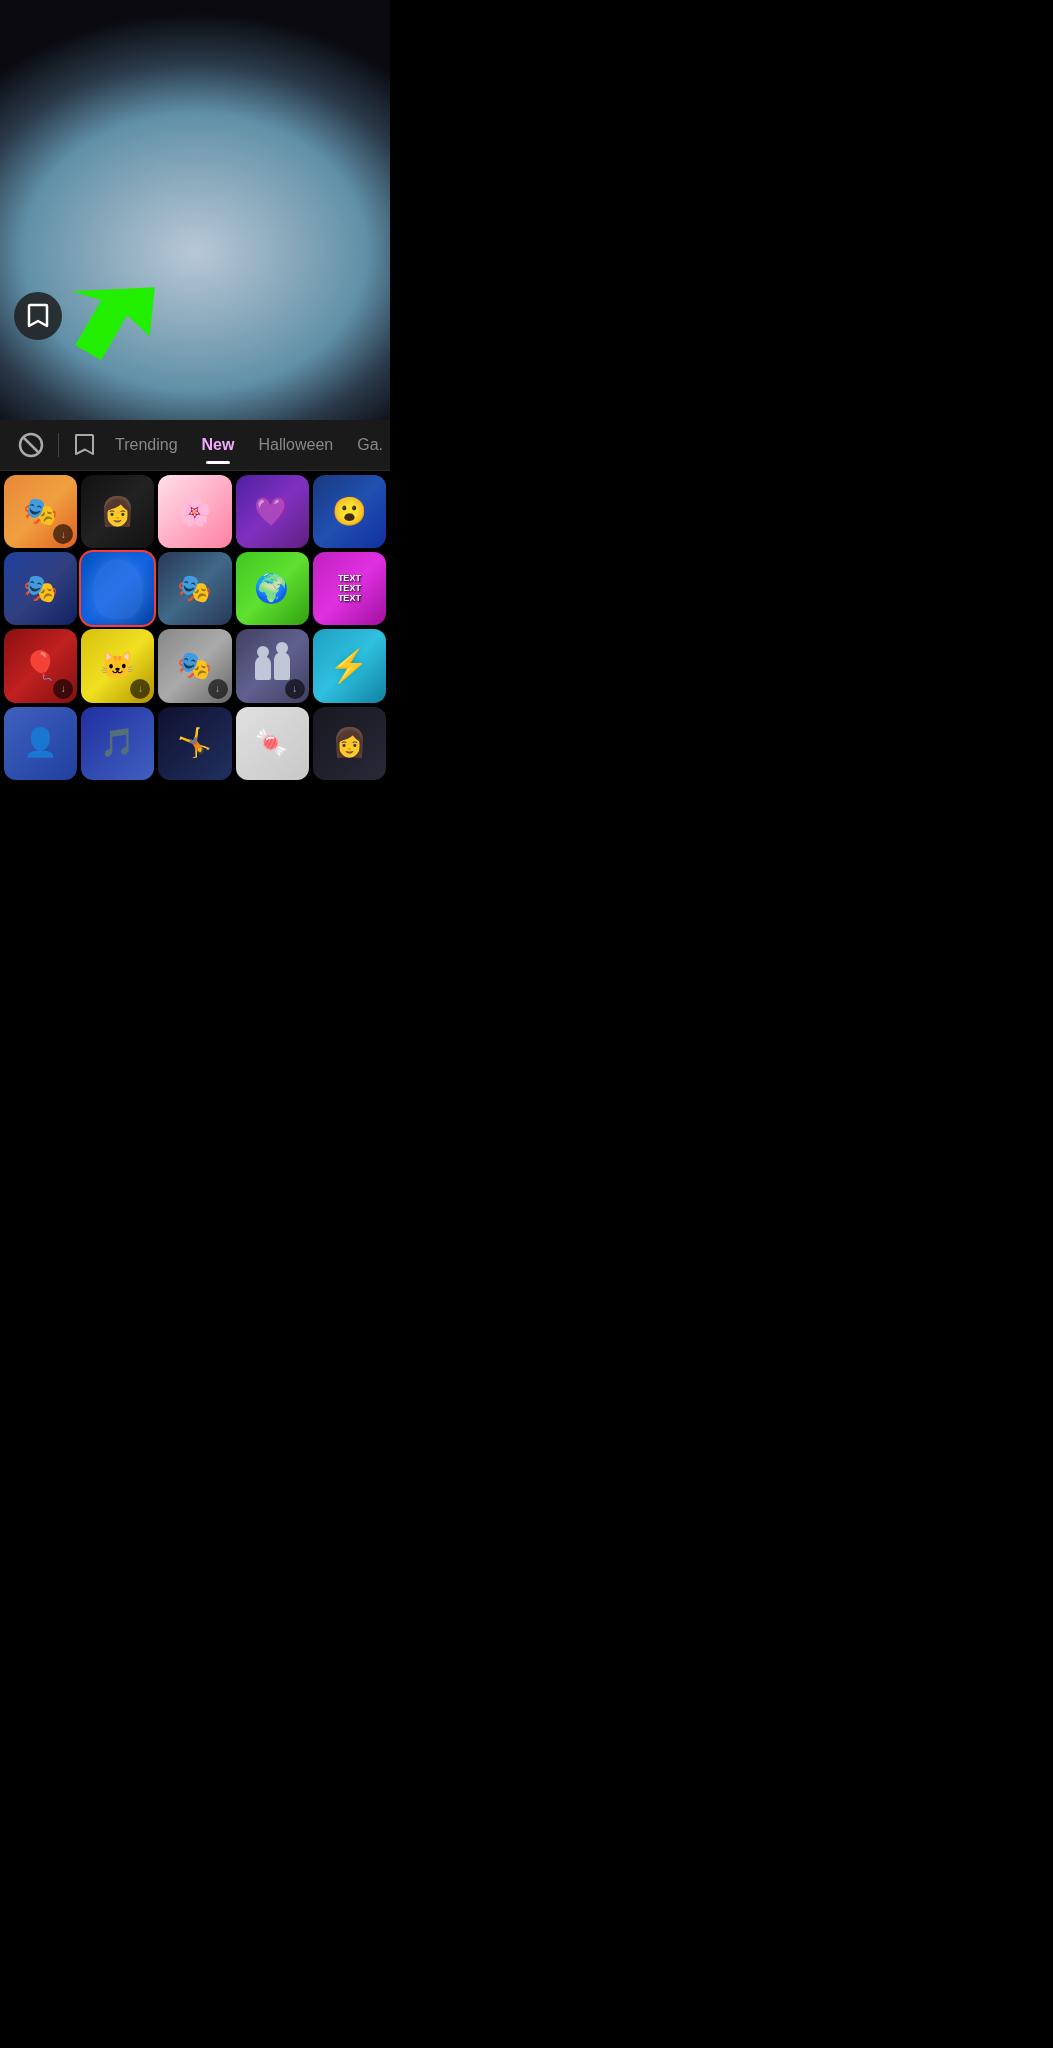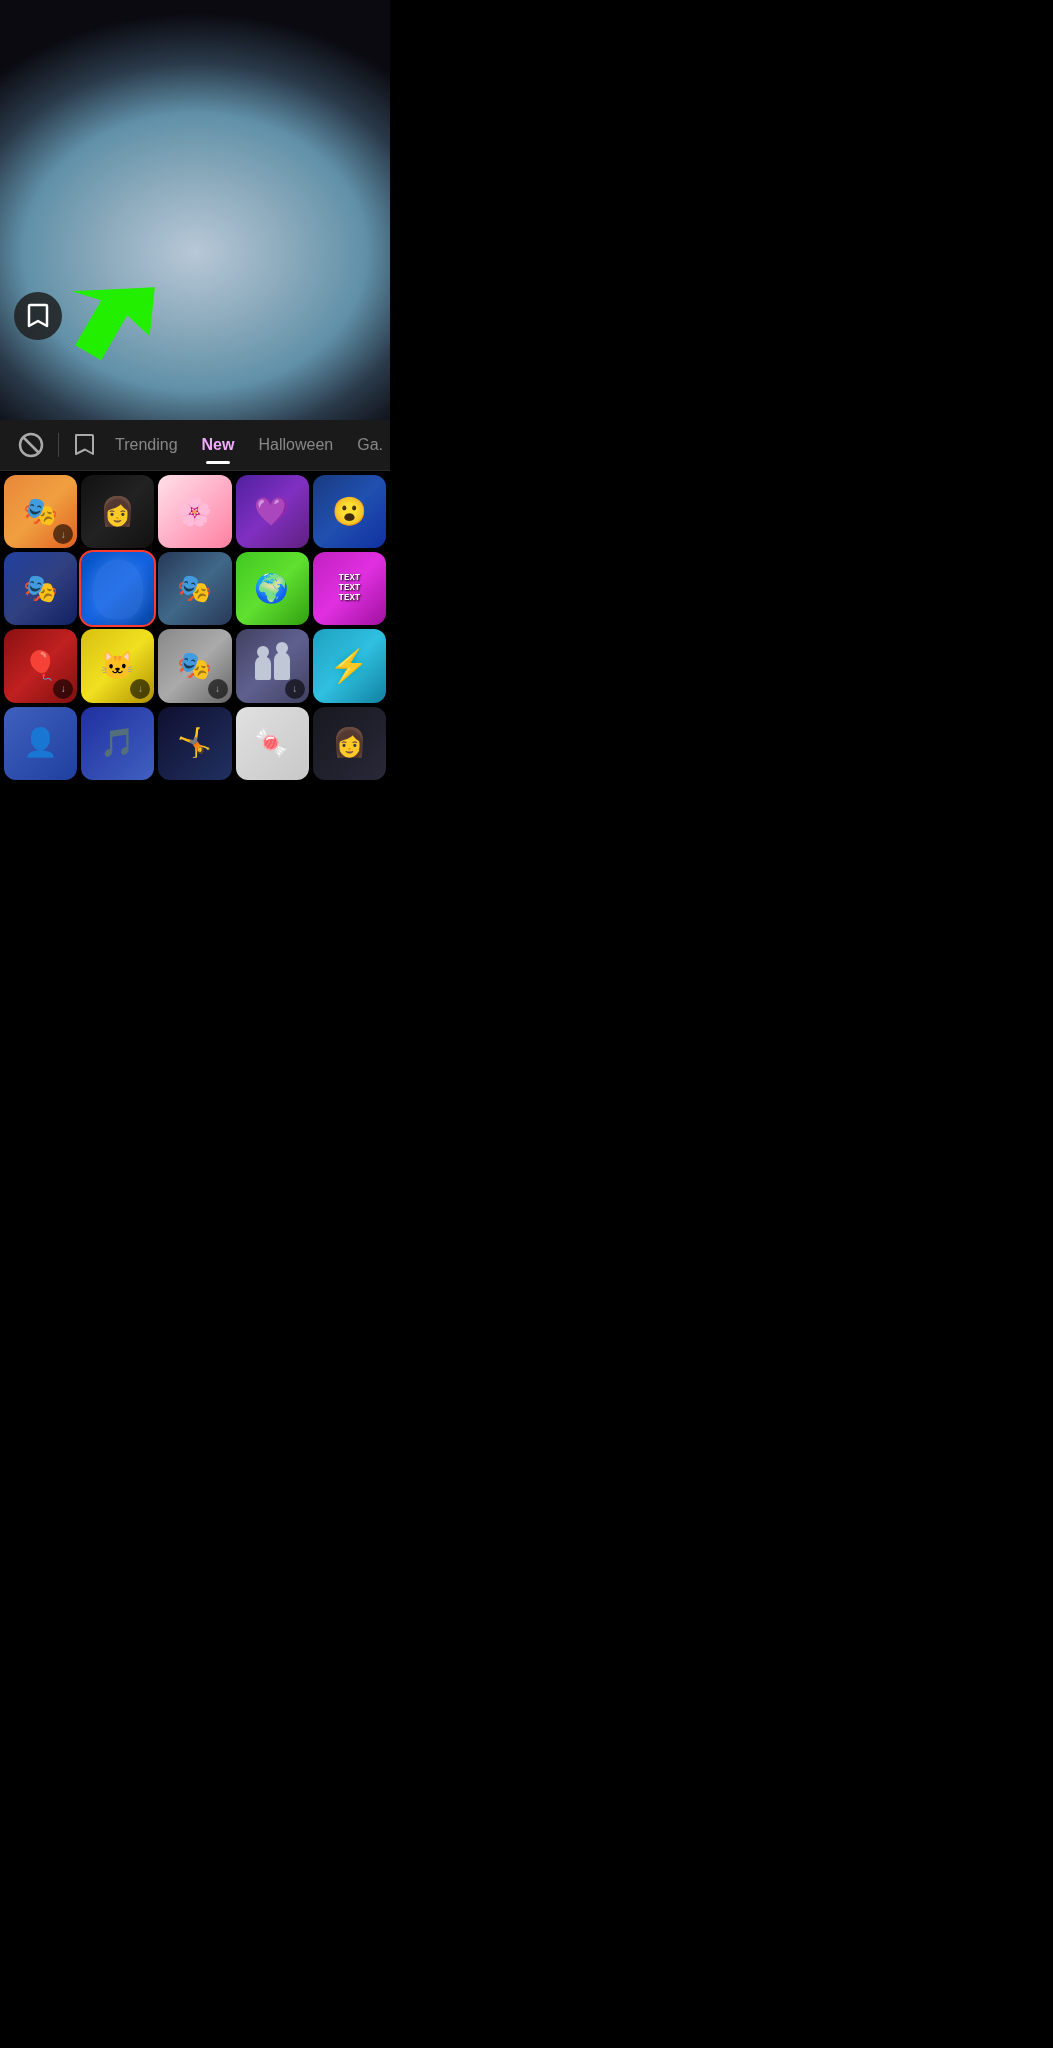--- a/index.html
+++ b/index.html
@@ -257,21 +257,21 @@
     
     .tile-1 { background: linear-gradient(135deg, #e8873a 0%, #f0a040 50%, #e06020 100%); }
     .tile-2 { background: linear-gradient(135deg, #111 0%, #222 50%, #111 100%); }
     .tile-3 { background: linear-gradient(135deg, #ffe0e8 0%, #ffb0c8 50%, #ff80a0 100%); }
     .tile-4 { background: linear-gradient(135deg, #5020a0 0%, #8030c0 50%, #602080 100%); }
     .tile-5 { background: linear-gradient(135deg, #1a3a80 0%, #2050b0 50%, #1030a0 100%); }
     .tile-6 { background: linear-gradient(135deg, #2040a0 0%, #304080 50%, #102060 100%); }
     .tile-7-selected { background: linear-gradient(135deg, #0050c0 0%, #1060e0 50%, #0040a0 100%); }
     .tile-8 { background: linear-gradient(135deg, #283858 0%, #406888 50%, #283858 100%); }
     .tile-9 { background: linear-gradient(135deg, #40c820 0%, #60e030 50%, #30a010 100%); }
-    .tile-10 { background: linear-gradient(135deg, #c020c0 0%, #e030e0 50%, #a010a0 100%); font-family: Liberation Mono, monospace; }
+    .tile-10 { background: linear-gradient(135deg, #c020c0 0%, #e030e0 50%, #a010a0 100%); }
     .tile-11 { background: linear-gradient(135deg, #8b1010 0%, #c02020 50%, #801010 100%); }
     .tile-12 { background: linear-gradient(135deg, #d8c010 0%, #f0e020 50%, #b09000 100%); }
     .tile-13 { background: linear-gradient(135deg, #888 0%, #aaa 50%, #666 100%); }
     .tile-14 { background: linear-gradient(135deg, #404060 0%, #606090 50%, #404060 100%); }
     .tile-15 { background: linear-gradient(135deg, #20a0c0 0%, #30c0e0 50%, #1080a0 100%); }
     .tile-16 { background: linear-gradient(135deg, #4060d0 0%, #6080f0 50%, #2040a0 100%); }
     .tile-17 { background: linear-gradient(135deg, #2040a0 0%, #3060c0 50%, #102060 100%); }
 
     
     .tile-emoji {

